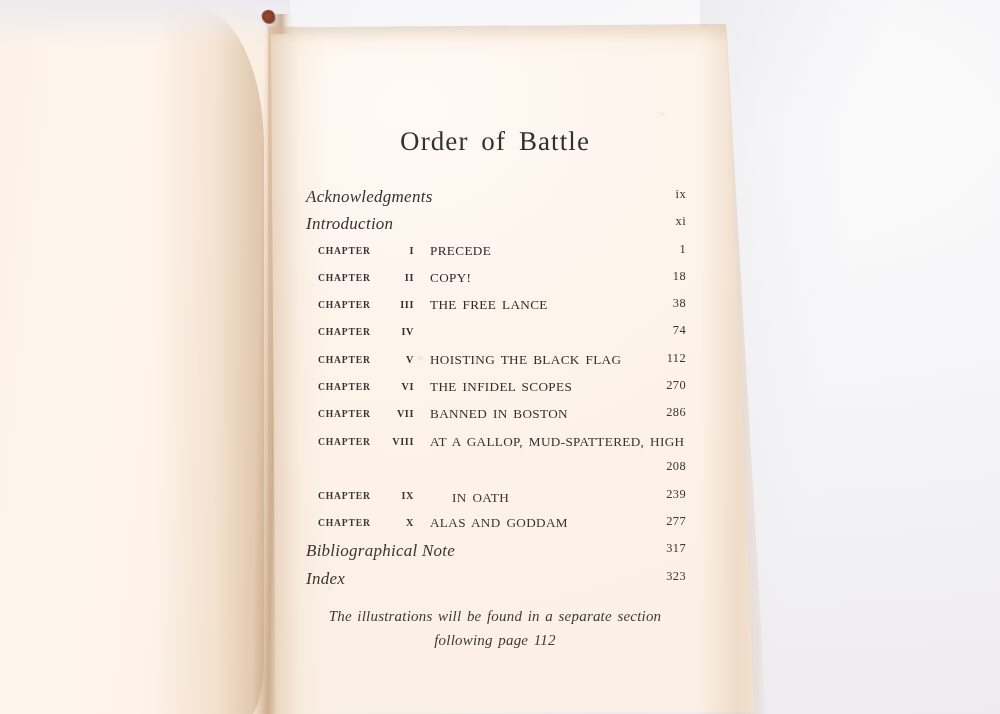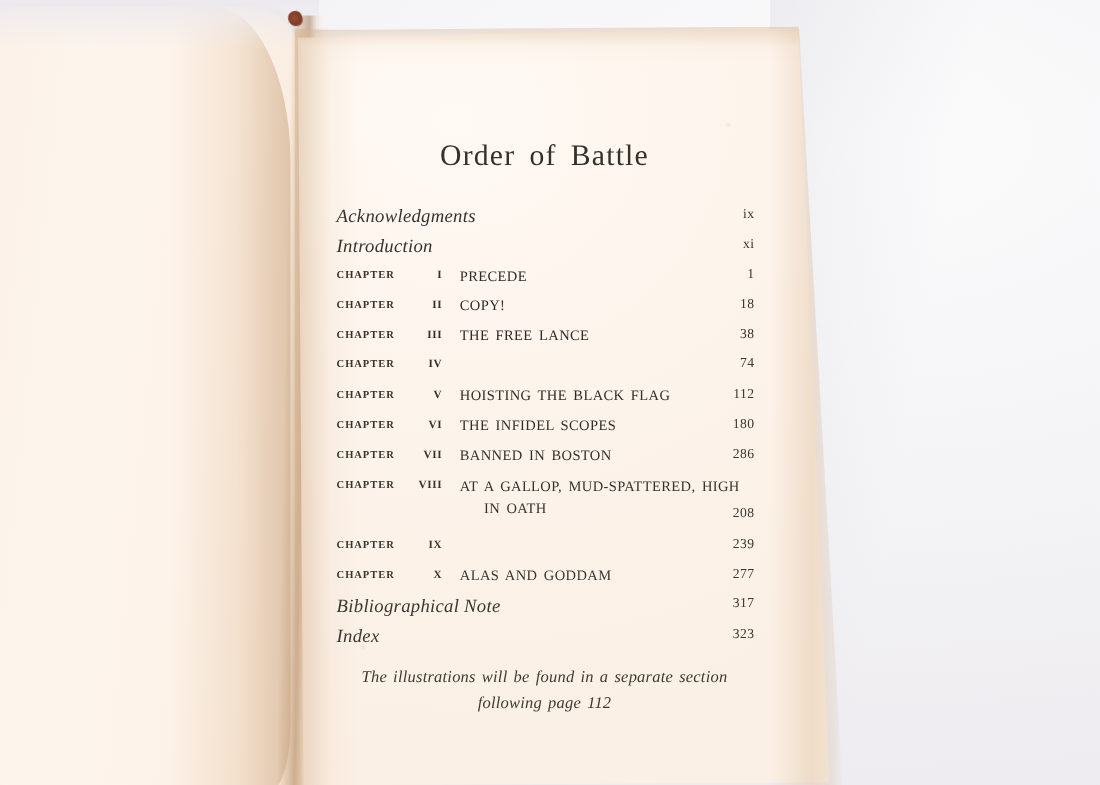--- a/index.html
+++ b/index.html
@@ -151,20 +151,21 @@
     padding-top: 1px;
   }
 
   .chap-word {
     width: 60px;
     font-size: 9.6px;
     letter-spacing: .85px;
     font-weight: 700;
     padding-top: 4px;
     color: #2f2a25;
+    margin-left: 12px;
   }
   .chap-num {
     width: 36px;
     text-align: right;
     font-size: 10.2px;
     letter-spacing: .6px;
     font-weight: 700;
     padding-top: 4px;
     color: #2f2a25;
   }
@@ -173,20 +174,21 @@
     padding-left: 16px;
     font-size: 13.2px;
     letter-spacing: .35px;
     word-spacing: 2.2px;
     line-height: 1.55;
     color: #2c2823;
   }
   .chap-title .l2 {
     display: block;
     padding-left: 22px;
+    margin-top: 36px;
   }
   .page-num {
     position: absolute;
     right: 0; top: 1px;
     width: 38px;
     text-align: right;
     font-size: 12.4px;
     letter-spacing: .4px;
     color: #2e2a25;
   }
@@ -286,21 +288,21 @@
         <span class="chap-word">CHAPTER</span>
         <span class="chap-num">V</span>
         <span class="chap-title">HOISTING THE BLACK FLAG</span>
         <span class="page-num">112</span>
       </div>
 
       <div class="toc-row">
         <span class="chap-word">CHAPTER</span>
         <span class="chap-num">VI</span>
         <span class="chap-title">THE INFIDEL SCOPES</span>
-        <span class="page-num">180</span>
+        <span class="page-num">270</span>
       </div>
 
       <div class="toc-row">
         <span class="chap-word">CHAPTER</span>
         <span class="chap-num">VII</span>
         <span class="chap-title">BANNED IN BOSTON</span>
         <span class="page-num">286</span>
       </div>
 
       <div class="toc-row tall">

